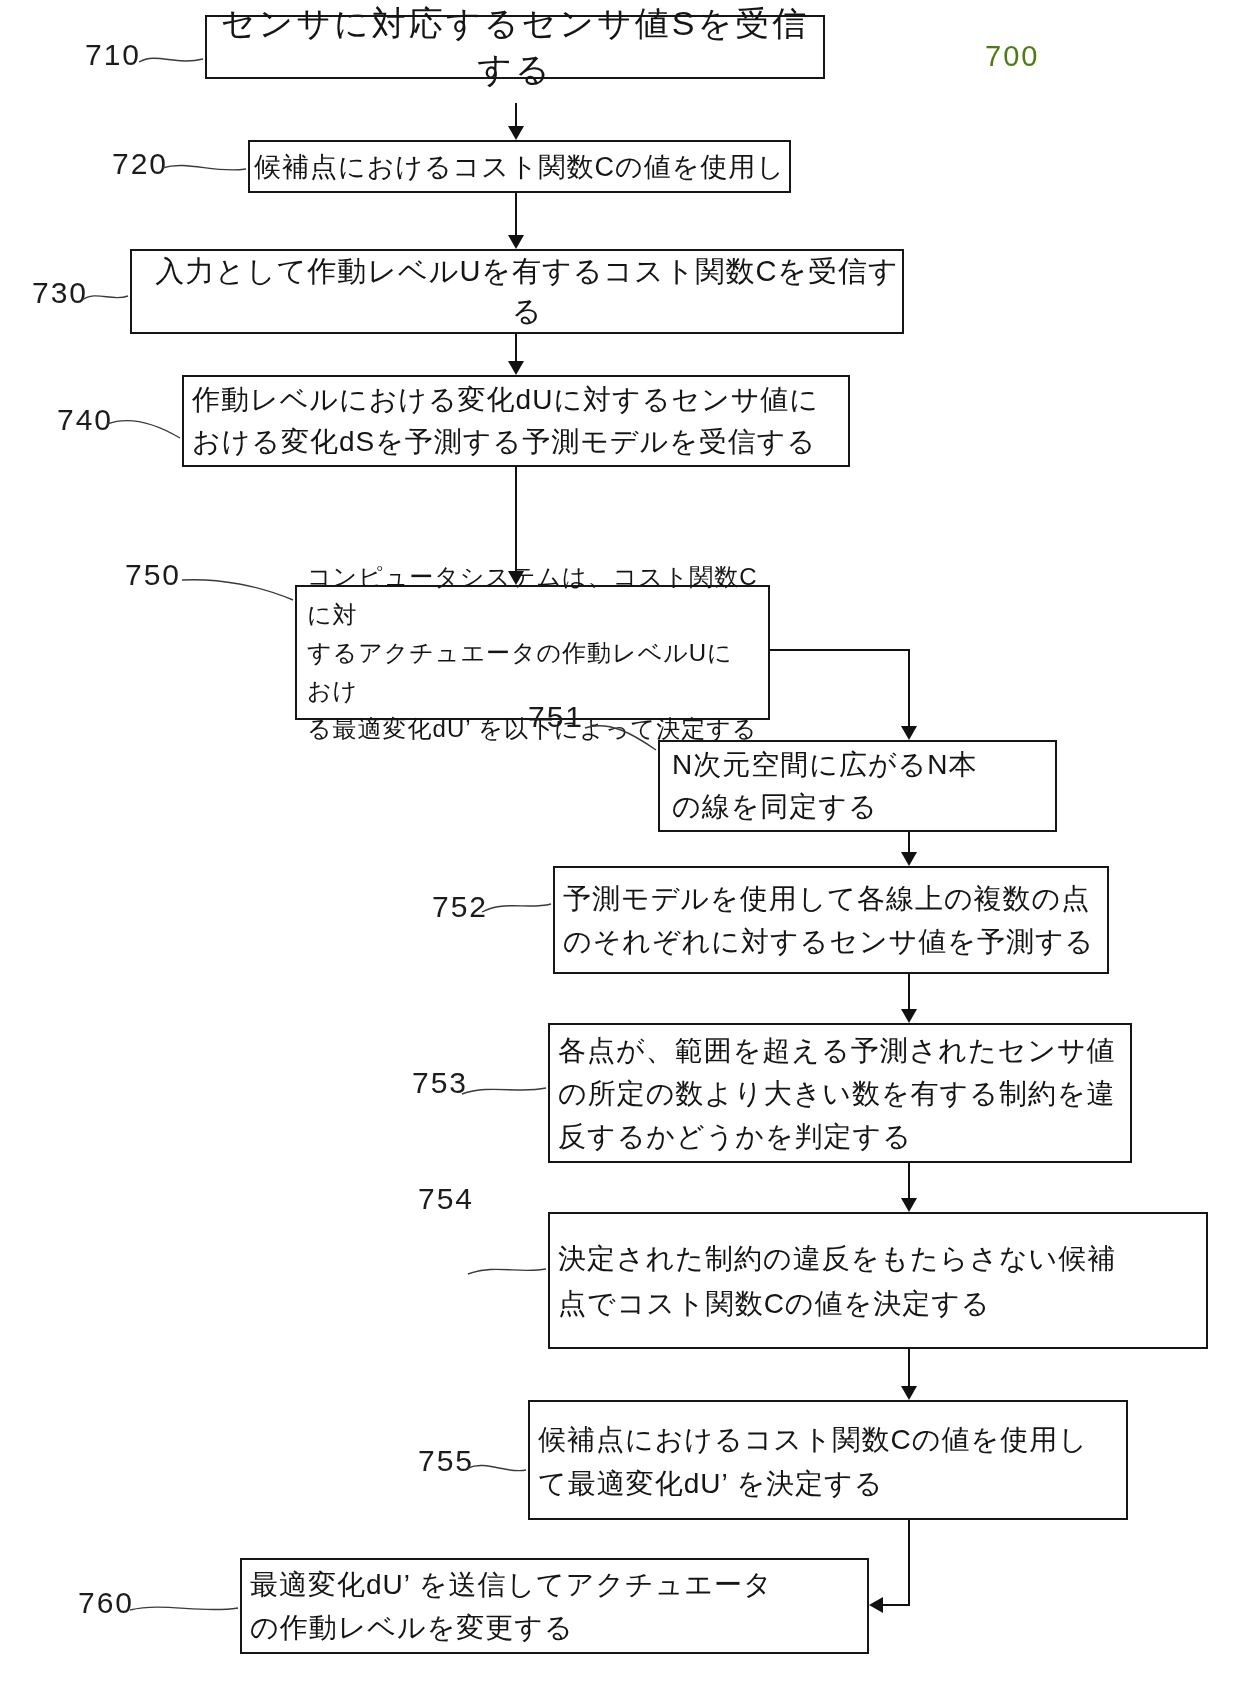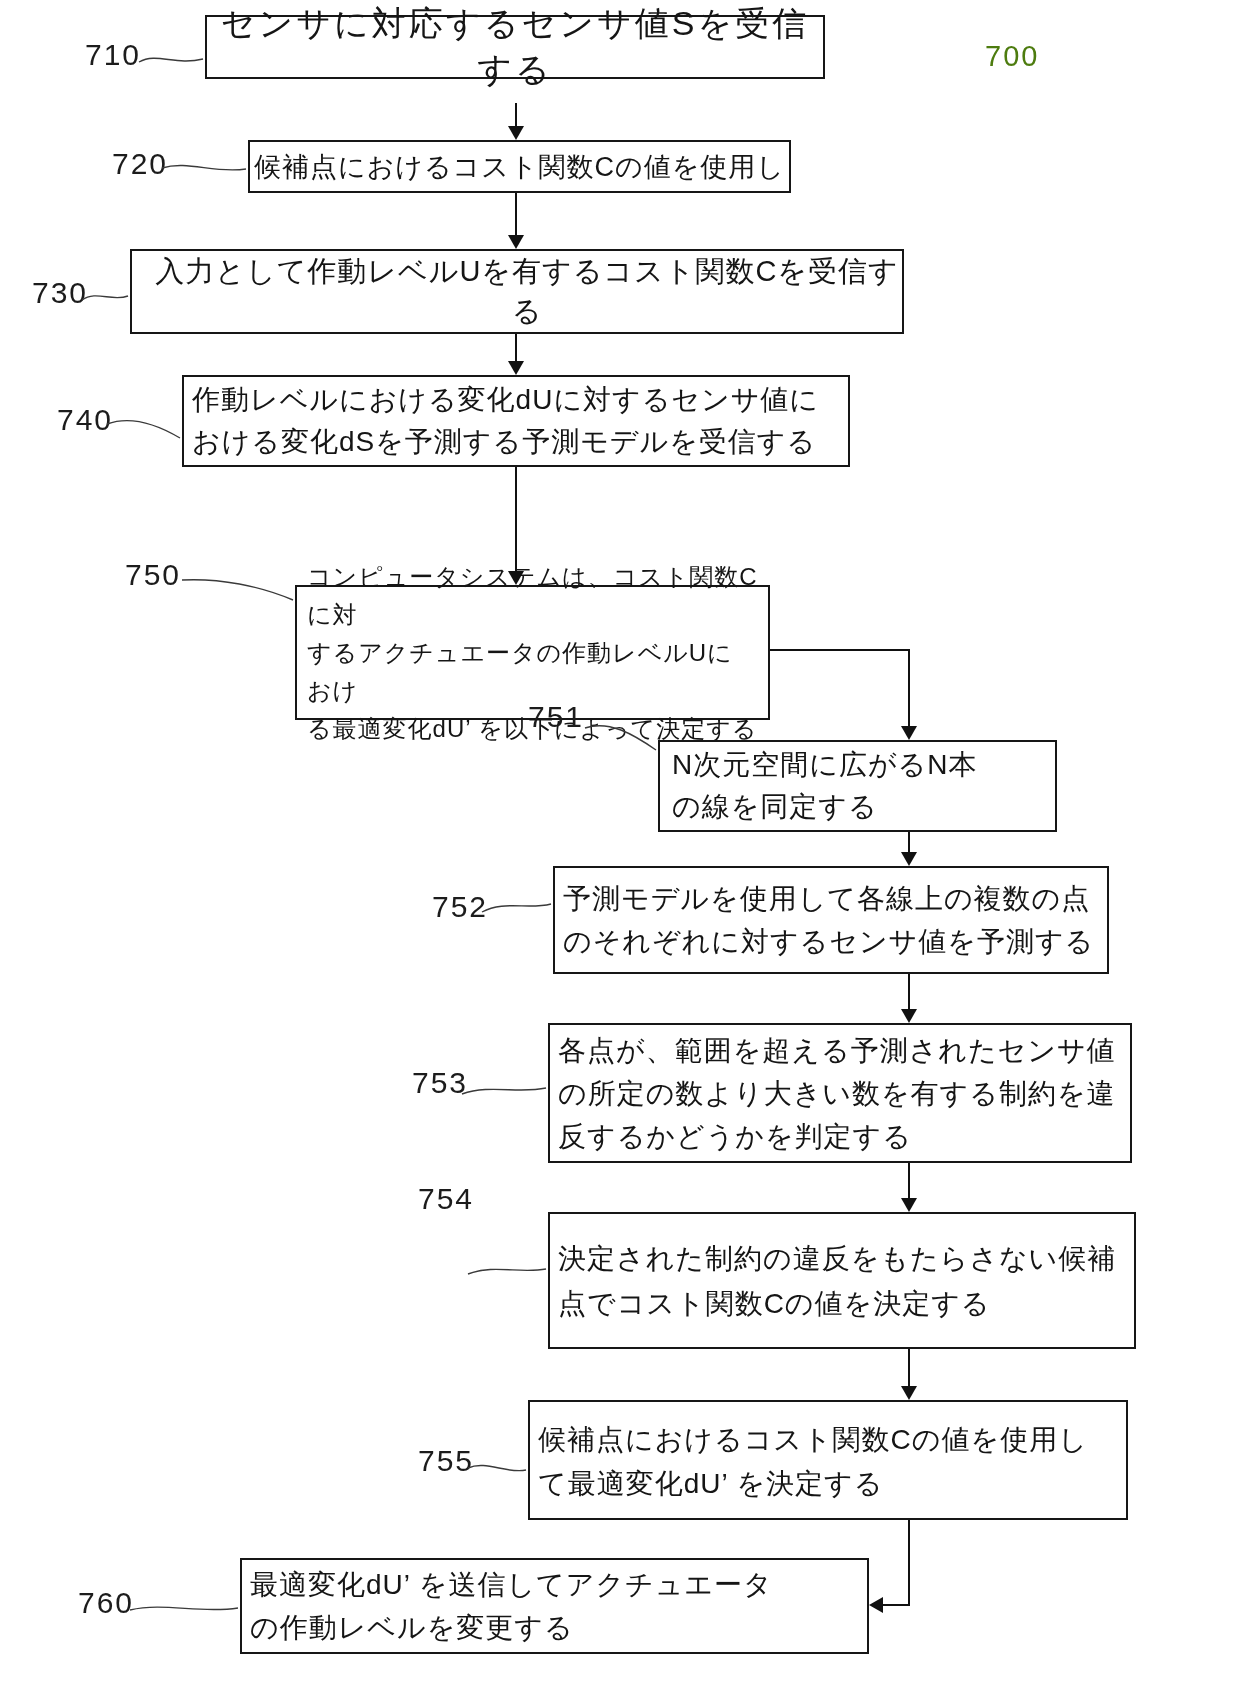--- a/index.html
+++ b/index.html
@@ -60,21 +60,21 @@
   <div class="flow-box leftalign" style="left:658px;top:740px;width:399px;height:92px;font-size:28px;line-height:42px;letter-spacing:1px;padding:2px 12px;">N次元空間に広がるN本
 の線を同定する</div>
 
   <div class="flow-box leftalign" style="left:553px;top:866px;width:556px;height:108px;font-size:28px;line-height:43px;letter-spacing:1px;padding:2px 8px;">予測モデルを使用して各線上の複数の点
 のそれぞれに対するセンサ値を予測する</div>
 
   <div class="flow-box leftalign" style="left:548px;top:1023px;width:584px;height:140px;font-size:28px;line-height:43px;letter-spacing:1px;padding:14px 8px;">各点が、範囲を超える予測されたセンサ値
 の所定の数より大きい数を有する制約を違
 反するかどうかを判定する</div>
 
-  <div class="flow-box leftalign" style="left:548px;top:1212px;width:588px;height:137px;font-size:28px;line-height:45px;letter-spacing:1px;padding:2px 8px;">決定された制約の違反をもたらさない候補
+  <div class="flow-box leftalign" style="left:548px;top:1212px;width:660px;height:137px;font-size:28px;line-height:45px;letter-spacing:1px;padding:2px 8px;">決定された制約の違反をもたらさない候補
 点でコスト関数Cの値を決定する</div>
 
   <div class="flow-box leftalign" style="left:528px;top:1400px;width:600px;height:120px;font-size:28px;line-height:44px;letter-spacing:1px;padding:16px 8px;align-items:flex-start;">候補点におけるコスト関数Cの値を使用し
 て最適変化dU’ を決定する</div>
 
   <div class="flow-box leftalign" style="left:240px;top:1558px;width:629px;height:96px;font-size:28px;line-height:43px;letter-spacing:1px;padding:2px 8px;">最適変化dU’ を送信してアクチュエータ
 の作動レベルを変更する</div>
 
   <div class="ref-label" style="left:85px;top:38px;">710</div>
   <div class="ref-label" style="left:112px;top:147px;">720</div>

